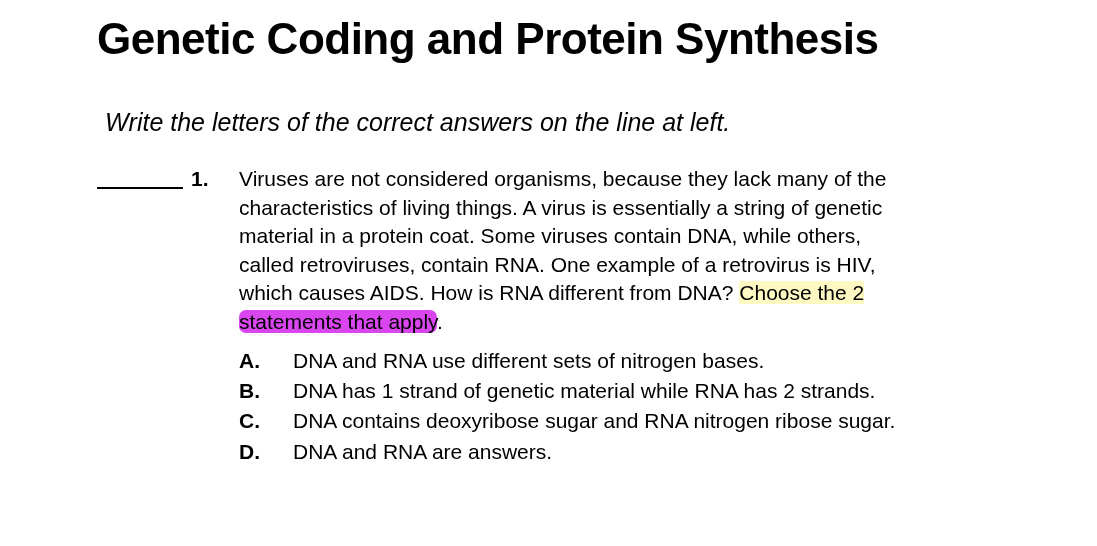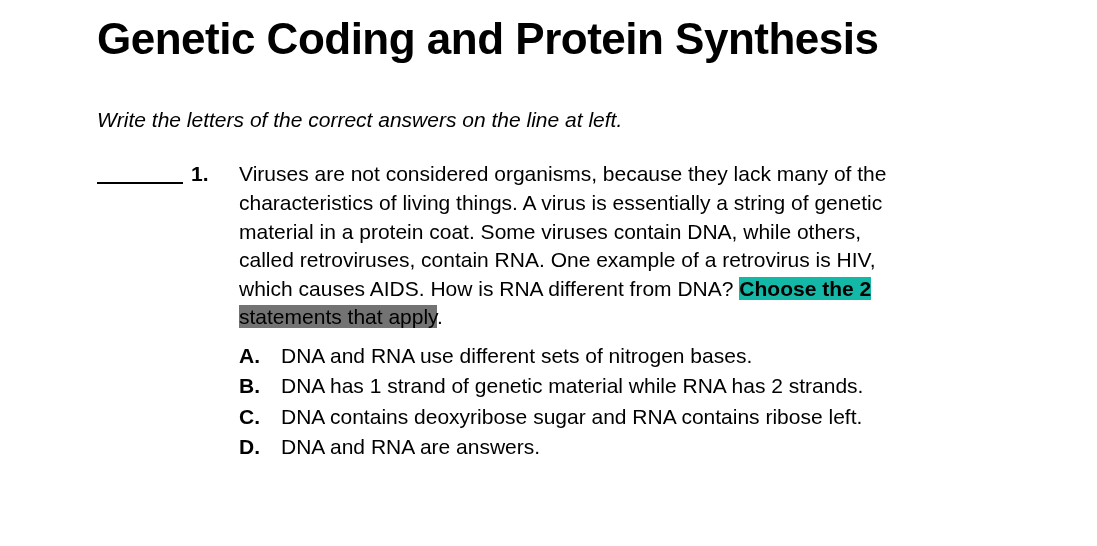--- a/index.html
+++ b/index.html
@@ -29,24 +29,24 @@
     margin: 0;
     padding: 0;
   }
   .doc-subtitle {
     font-size: 23px;
     font-style: italic;
     line-height: 1.2;
     margin: 18px 0 0 0;
   }
   .instructions {
-    font-size: 21px;
+    font-size: 25px;
     font-style: italic;
     line-height: 1.2;
-    margin: 44px 0 0 0;
+    margin: 44px 0 0 8px;
   }
   .question-block {
     margin-top: 28px;
     display: flex;
     align-items: flex-start;
   }
   .answer-line {
     width: 86px;
     flex: 0 0 86px;
     font-size: 21px;
@@ -67,41 +67,43 @@
     flex: 1 1 auto;
     max-width: 825px;
   }
   .q-text {
     font-size: 21px;
     line-height: 1.36;
     margin: 0;
     text-align: left;
   }
   .hl {
-    background: #14b8a6;
-    font-weight: bold;
+    background: #fef9c3;
+    font-weight: normal;
   }
   .hl-plain {
-    background: #737373;
+    background: #d946ef;
+    border-radius: 7px;
   }
   .choices {
     margin-top: 9px;
   }
   .choice {
     display: flex;
     align-items: baseline;
     font-size: 21px;
     line-height: 1.45;
   }
   .choice-letter {
     flex: 0 0 42px;
     font-weight: bold;
   }
   .choice-text {
     flex: 1 1 auto;
+    margin-left: 12px;
   }
 </style>
 </head>
 <body>
 
 <div class="page">
 
   <h1 class="doc-title">Genetic Coding and Protein Synthesis</h1>
 
 
@@ -120,21 +122,21 @@
         <div class="choice">
           <span class="choice-letter">A.</span>
           <span class="choice-text">DNA and RNA use different sets of nitrogen bases.</span>
         </div>
         <div class="choice">
           <span class="choice-letter">B.</span>
           <span class="choice-text">DNA has 1 strand of genetic material while RNA has 2 strands.</span>
         </div>
         <div class="choice">
           <span class="choice-letter">C.</span>
-          <span class="choice-text">DNA contains deoxyribose sugar and RNA contains ribose left.</span>
+          <span class="choice-text">DNA contains deoxyribose sugar and RNA nitrogen ribose sugar.</span>
         </div>
         <div class="choice">
           <span class="choice-letter">D.</span>
           <span class="choice-text">DNA and RNA are answers.</span>
         </div>
       </div>
     </div>
 
   </div>
 

